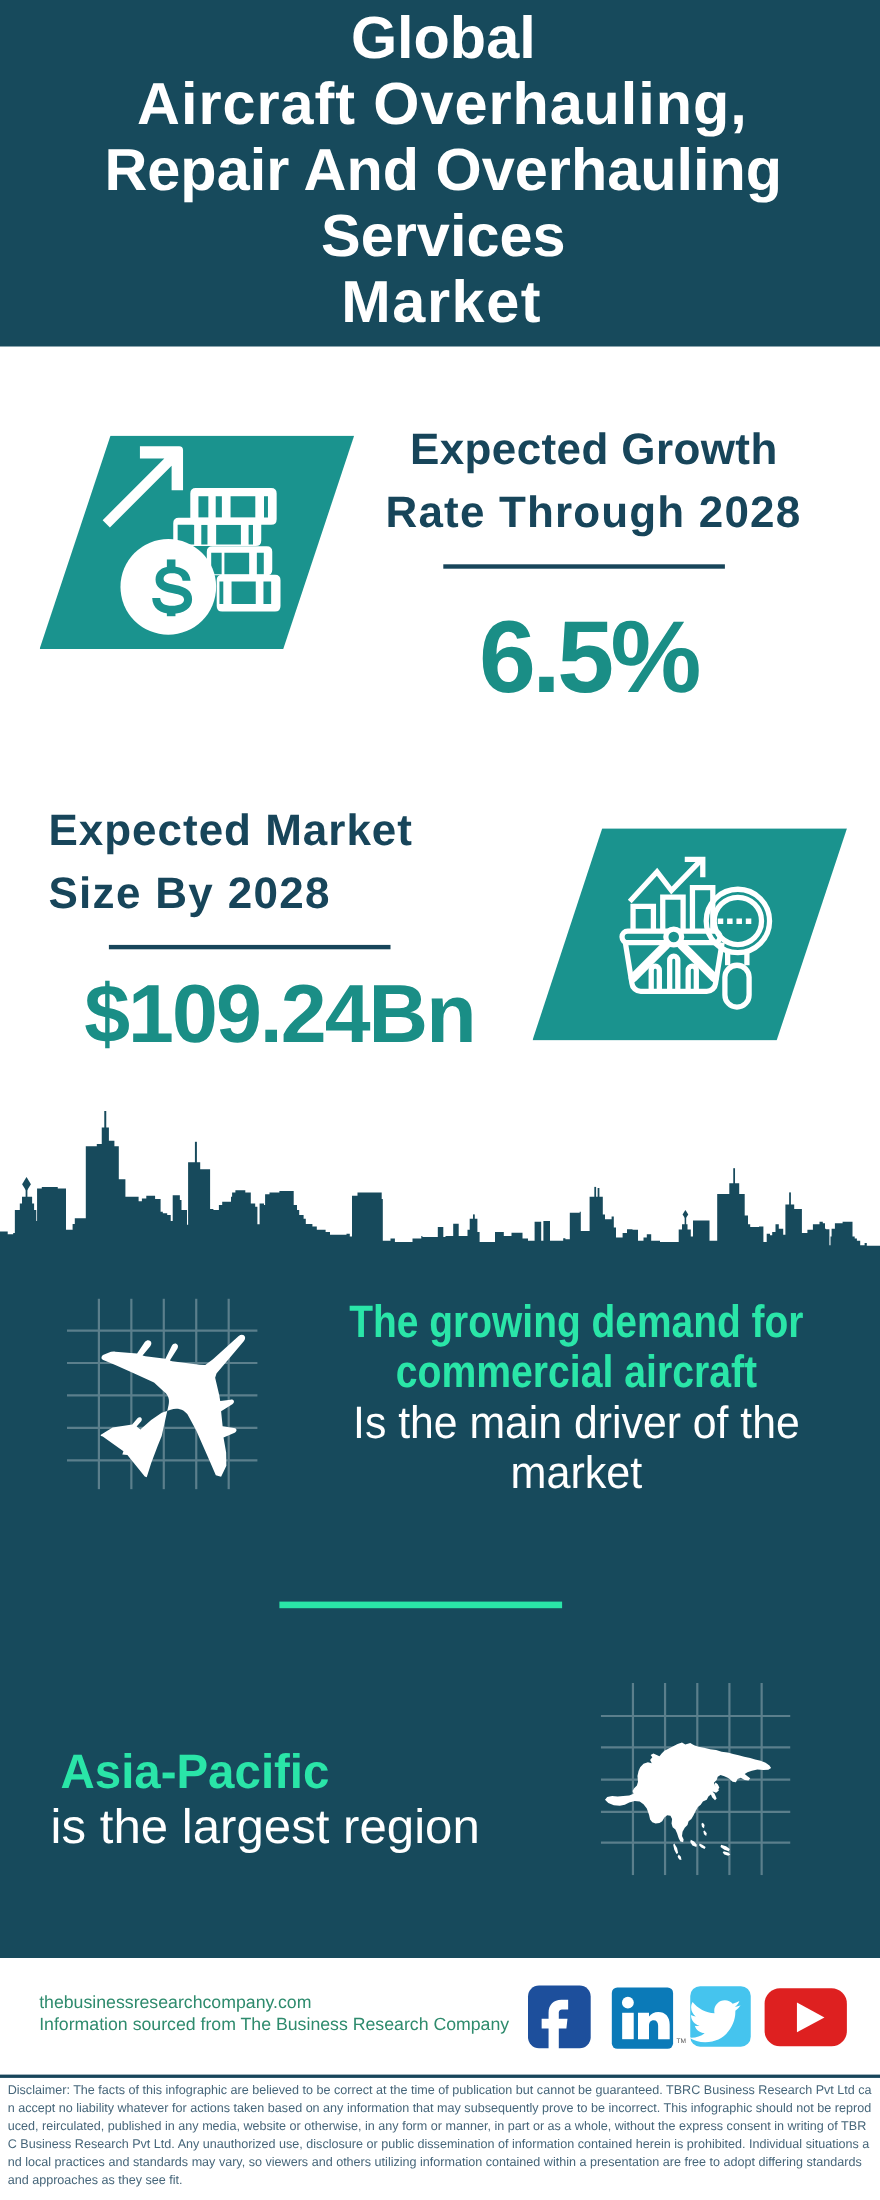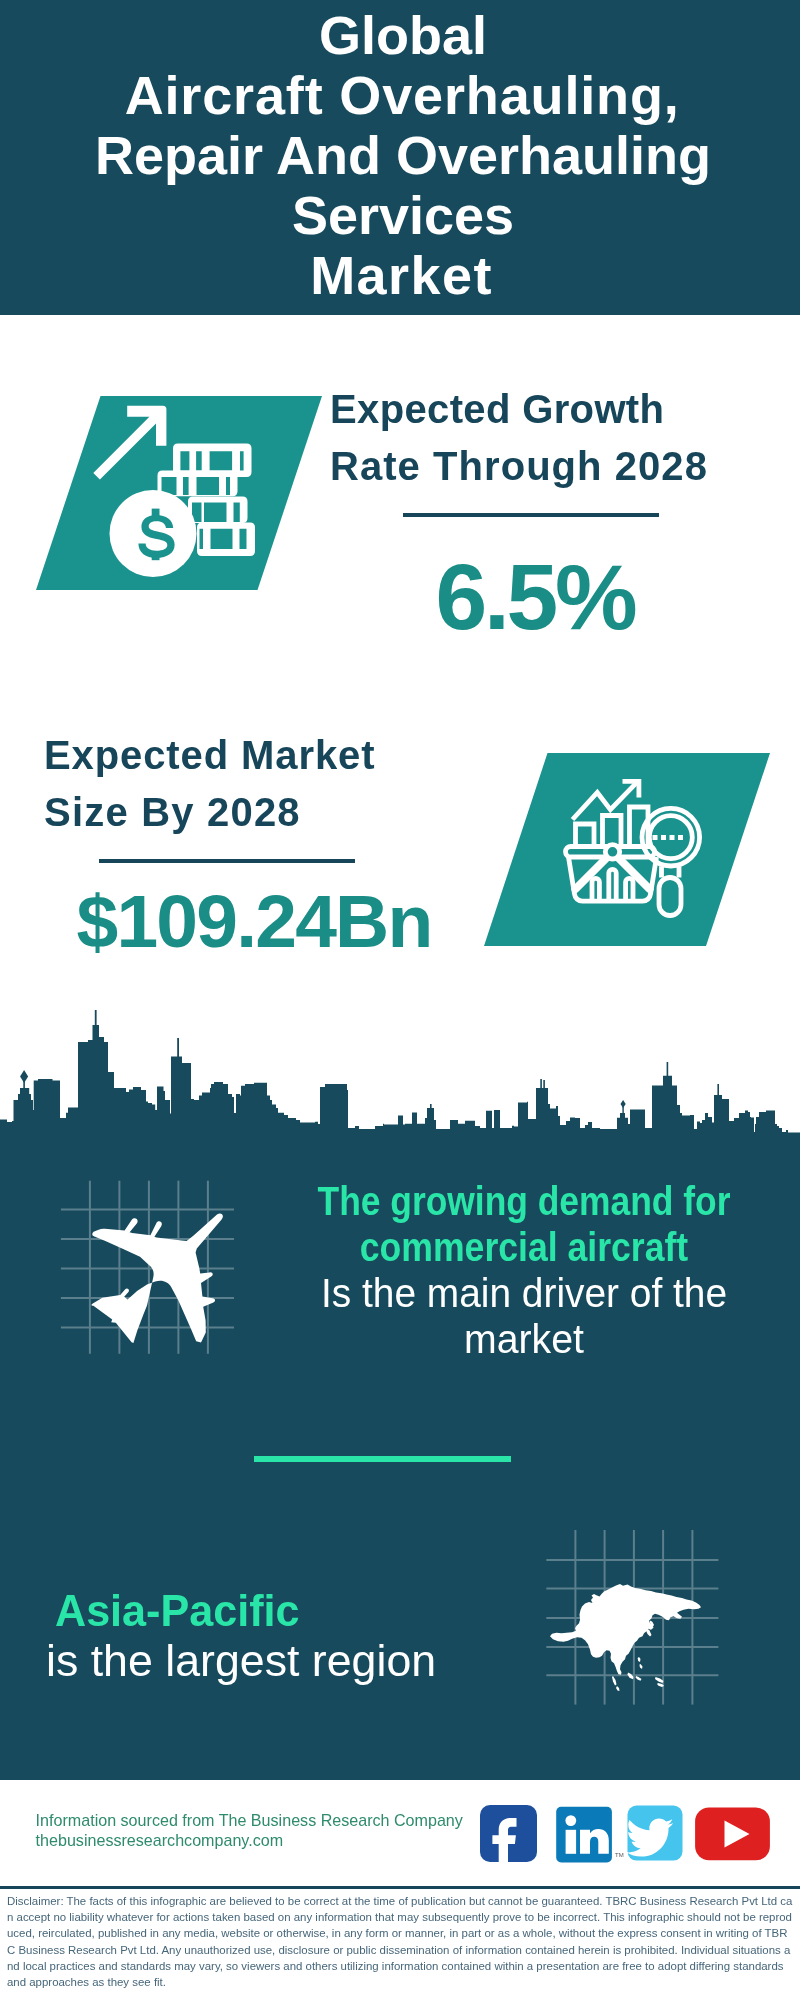--- a/index.html
+++ b/index.html
@@ -11,21 +11,21 @@
   .header-title{position:absolute;left:3px;top:5px;width:800px;text-align:center;color:#ffffff;
       font-weight:700;font-size:54px;line-height:60px;}
   .header-title div{white-space:nowrap;}
   .header-title div:nth-child(2){letter-spacing:0.85px;margin-right:1.7px;}
   .header-title div:nth-child(5){letter-spacing:1.45px;margin-right:2.9px;}
 
   
   .para{position:absolute;background:#1a938e;}
   .stat1-para{left:36px;top:396px;width:286px;height:194px;
      -webkit-clip-path:polygon(64.5px 0, 100% 0, 221.5px 100%, 0 100%);clip-path:polygon(64.5px 0,100% 0,221.5px 100%,0 100%);}
-  .stat1-title{position:absolute;left:330px;top:381px;width:420px;color:#17455a;
+  .stat1-title{position:absolute;left:330px;top:381px;width:420px;text-align:center;color:#17455a;
      font-weight:700;font-size:40px;line-height:57px;}
   .stat1-title div:nth-child(1){letter-spacing:0.36px;margin-right:0.36px;}
   .stat1-title div:nth-child(2){letter-spacing:1.05px;margin-right:1.05px;}
   .stat1-rule{position:absolute;left:403px;top:513px;width:256px;height:4px;background:#17455a;}
   .stat1-value{position:absolute;left:325px;top:547px;width:420px;text-align:center;color:#1a8e86;
      font-weight:700;font-size:93px;line-height:100px;letter-spacing:-3.2px;margin-right:-3.2px;}
 
   
   .stat2-para{left:484px;top:753px;width:286px;height:193px;
      -webkit-clip-path:polygon(63.5px 0, 100% 0, 222px 100%, 0 100%);clip-path:polygon(63.5px 0,100% 0,222px 100%,0 100%);}
@@ -287,22 +287,22 @@
     <div>market</div>
   </div>
   <div class="dk-rule"></div>
   <div class="dk-text2">
     <div class="hl">Asia-Pacific</div>
     <div>is the largest region</div>
   </div>
 
   <div class="footer"></div>
   <div class="f-src">
+    <div>thebusinessresearchcompany.com</div>
     <div>Information sourced from The Business Research Company</div>
-    <div>thebusinessresearchcompany.com</div>
   </div>
   <svg class="social" viewBox="0 0 800 2000" width="800" height="2000">
     <g>
       <rect x="480" y="1805" width="57" height="57" rx="10" fill="#1d4f9c"></rect>
       <path fill="#ffffff" d="M516.5 1818.0 h-6.2 c-7.0 0 -11.6 4.6 -11.6 11.8 v5.4 h-6.3 v8.8 h6.3 v22.0 h9.3 v-22.0 h6.9 l1.0 -8.8 h-7.9 v-4.6 c0 -2.5 0.6 -3.8 4.0 -3.8 h4.5 Z"></path>
     </g>
     <g>
       <rect x="556.2" y="1806.8" width="55.7" height="55.7" rx="5" fill="#0b7ab8"></rect>
       <circle cx="570.8" cy="1820.6" r="5.4" fill="#ffffff"></circle>
       <rect x="565.6" y="1829.8" width="10.5" height="24.0" fill="#ffffff"></rect>

